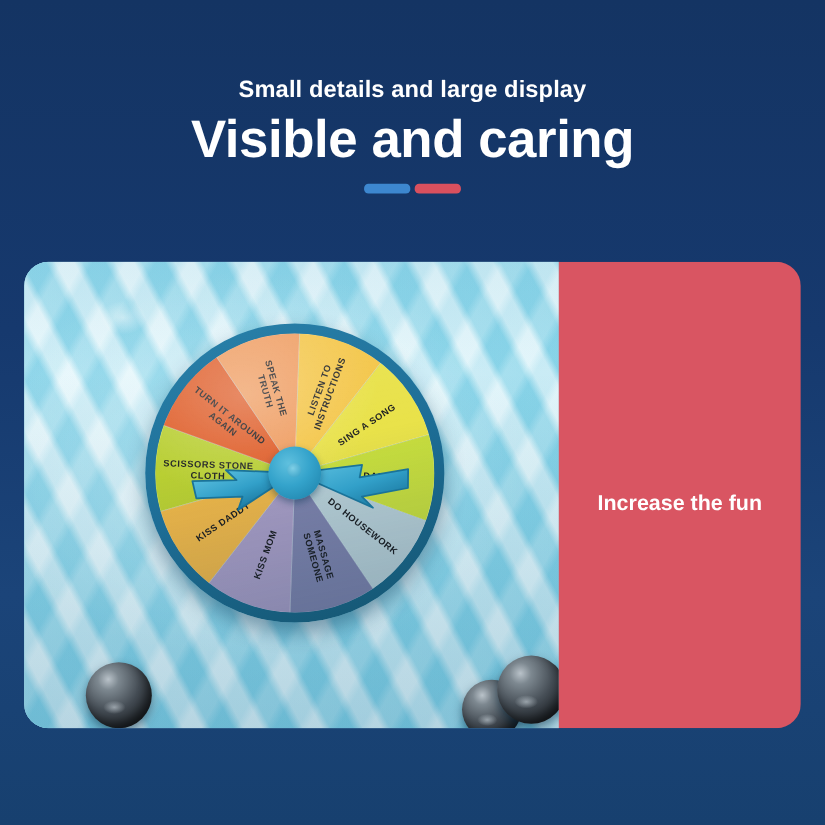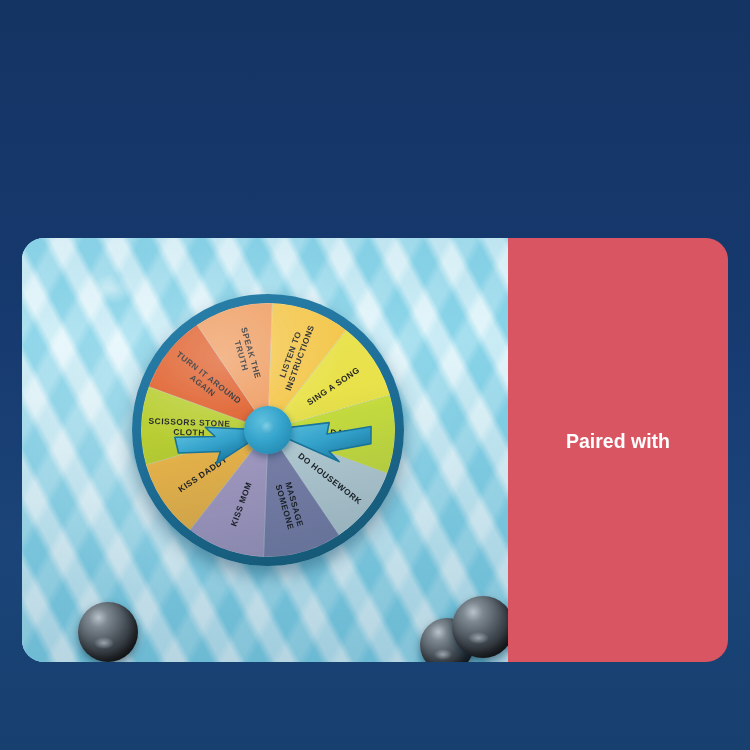--- a/index.html
+++ b/index.html
@@ -210,20 +210,28 @@
     line-height: 1.32;
     padding: 0 12px;
   }
   .panel-gap { height: 17px; }
 </style>
 </head>
 <body>
 
 <div id="stage">
 
+  <div class="header">
+    <div class="subtitle">Small details and large display</div>
+    <div class="title">Visible and caring</div>
+    <div class="rule">
+      <span id="ruleBlue" style="background: rgb(61, 135, 207);"></span>
+      <span id="ruleRed" style="background: rgb(217, 80, 94);"></span>
+    </div>
+  </div>
 
   <div class="card">
 
     <div class="photo">
       <div class="mat"></div>
 
       <div class="wheel-wrap">
         <div class="wheel-rim"></div>
         <div class="wheel-face">
           <svg width="254" height="254" viewBox="0 0 254 254" id="wheelSvg">
@@ -290,18 +298,18 @@
         </svg>
         <div class="hub"></div>
       </div>
 
       <div class="ball" style="left:56px; top:364px; width:60px; height:60px;"></div>
       <div class="ball" style="left:398px; top:380px; width:54px; height:54px;"></div>
       <div class="ball" style="left:430px; top:358px; width:62px; height:62px;"></div>
     </div>
 
     <div class="panel" style="background: rgb(217, 85, 98);">
-      <div class="panel-line">Paired with</div>
       <div class="panel-gap"></div>
+      <div class="panel-line">Increase the fun</div>
     </div>
 
   </div>
 </div>
 
 </body></html>

